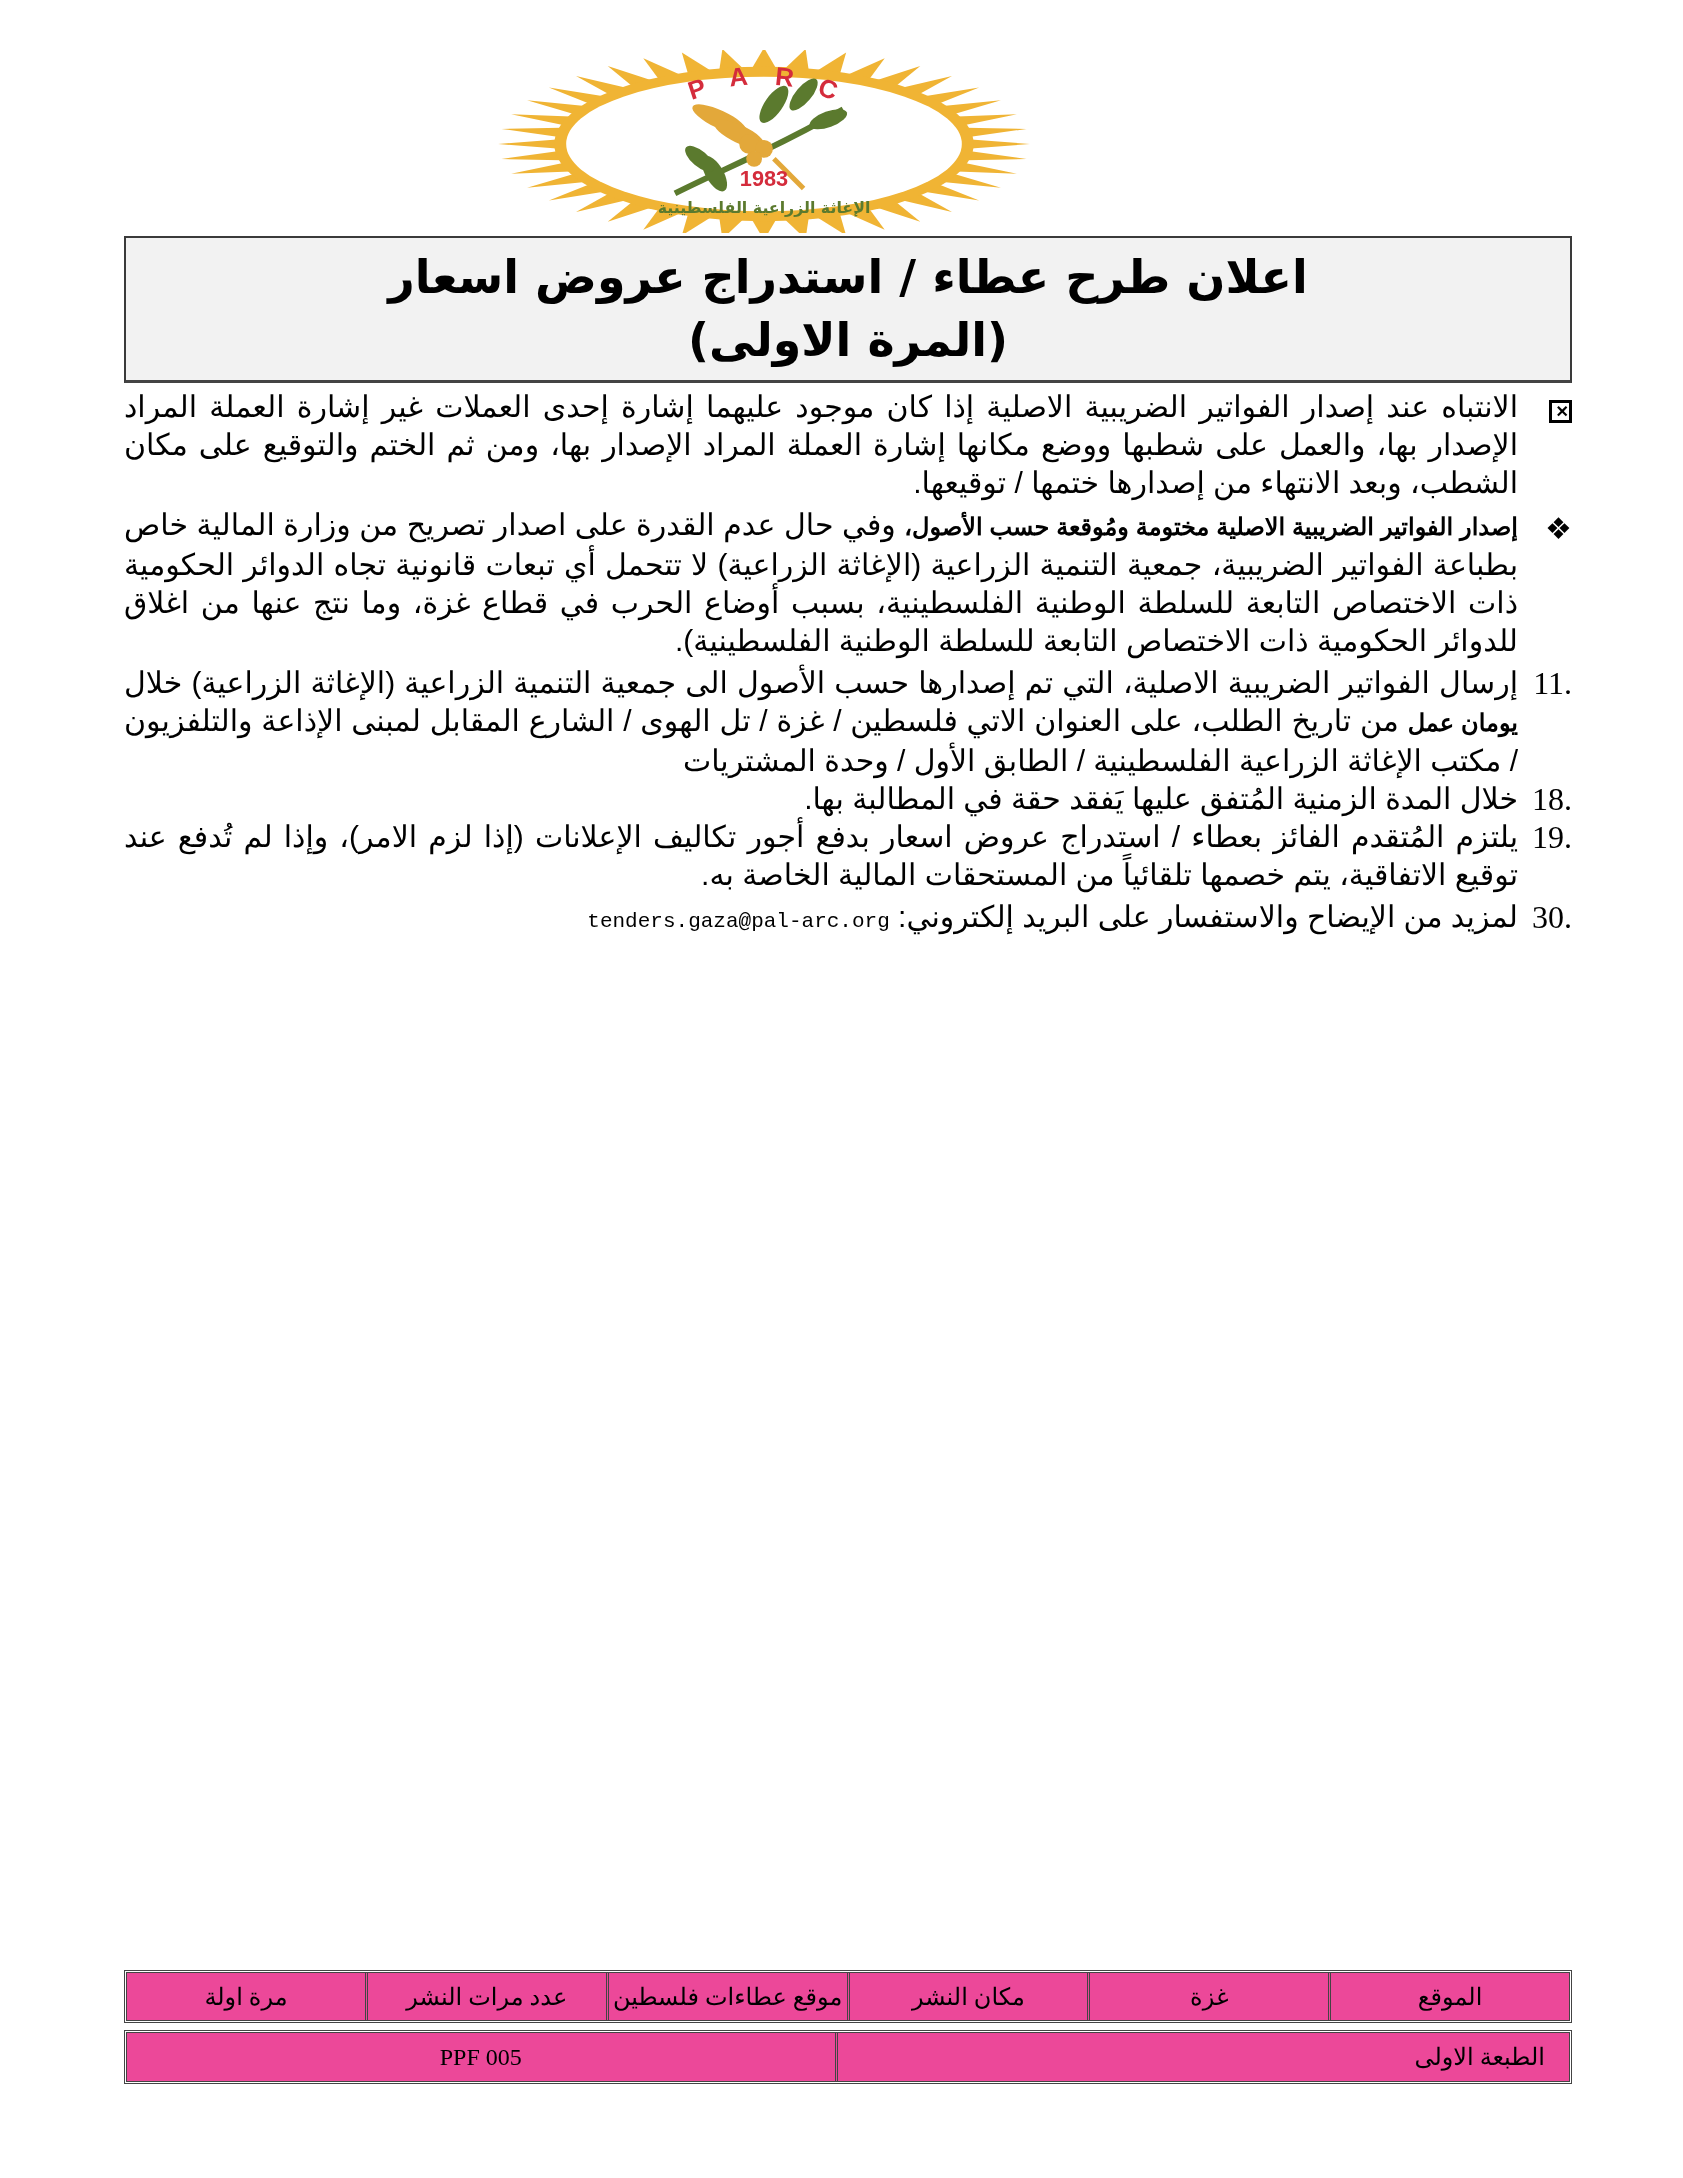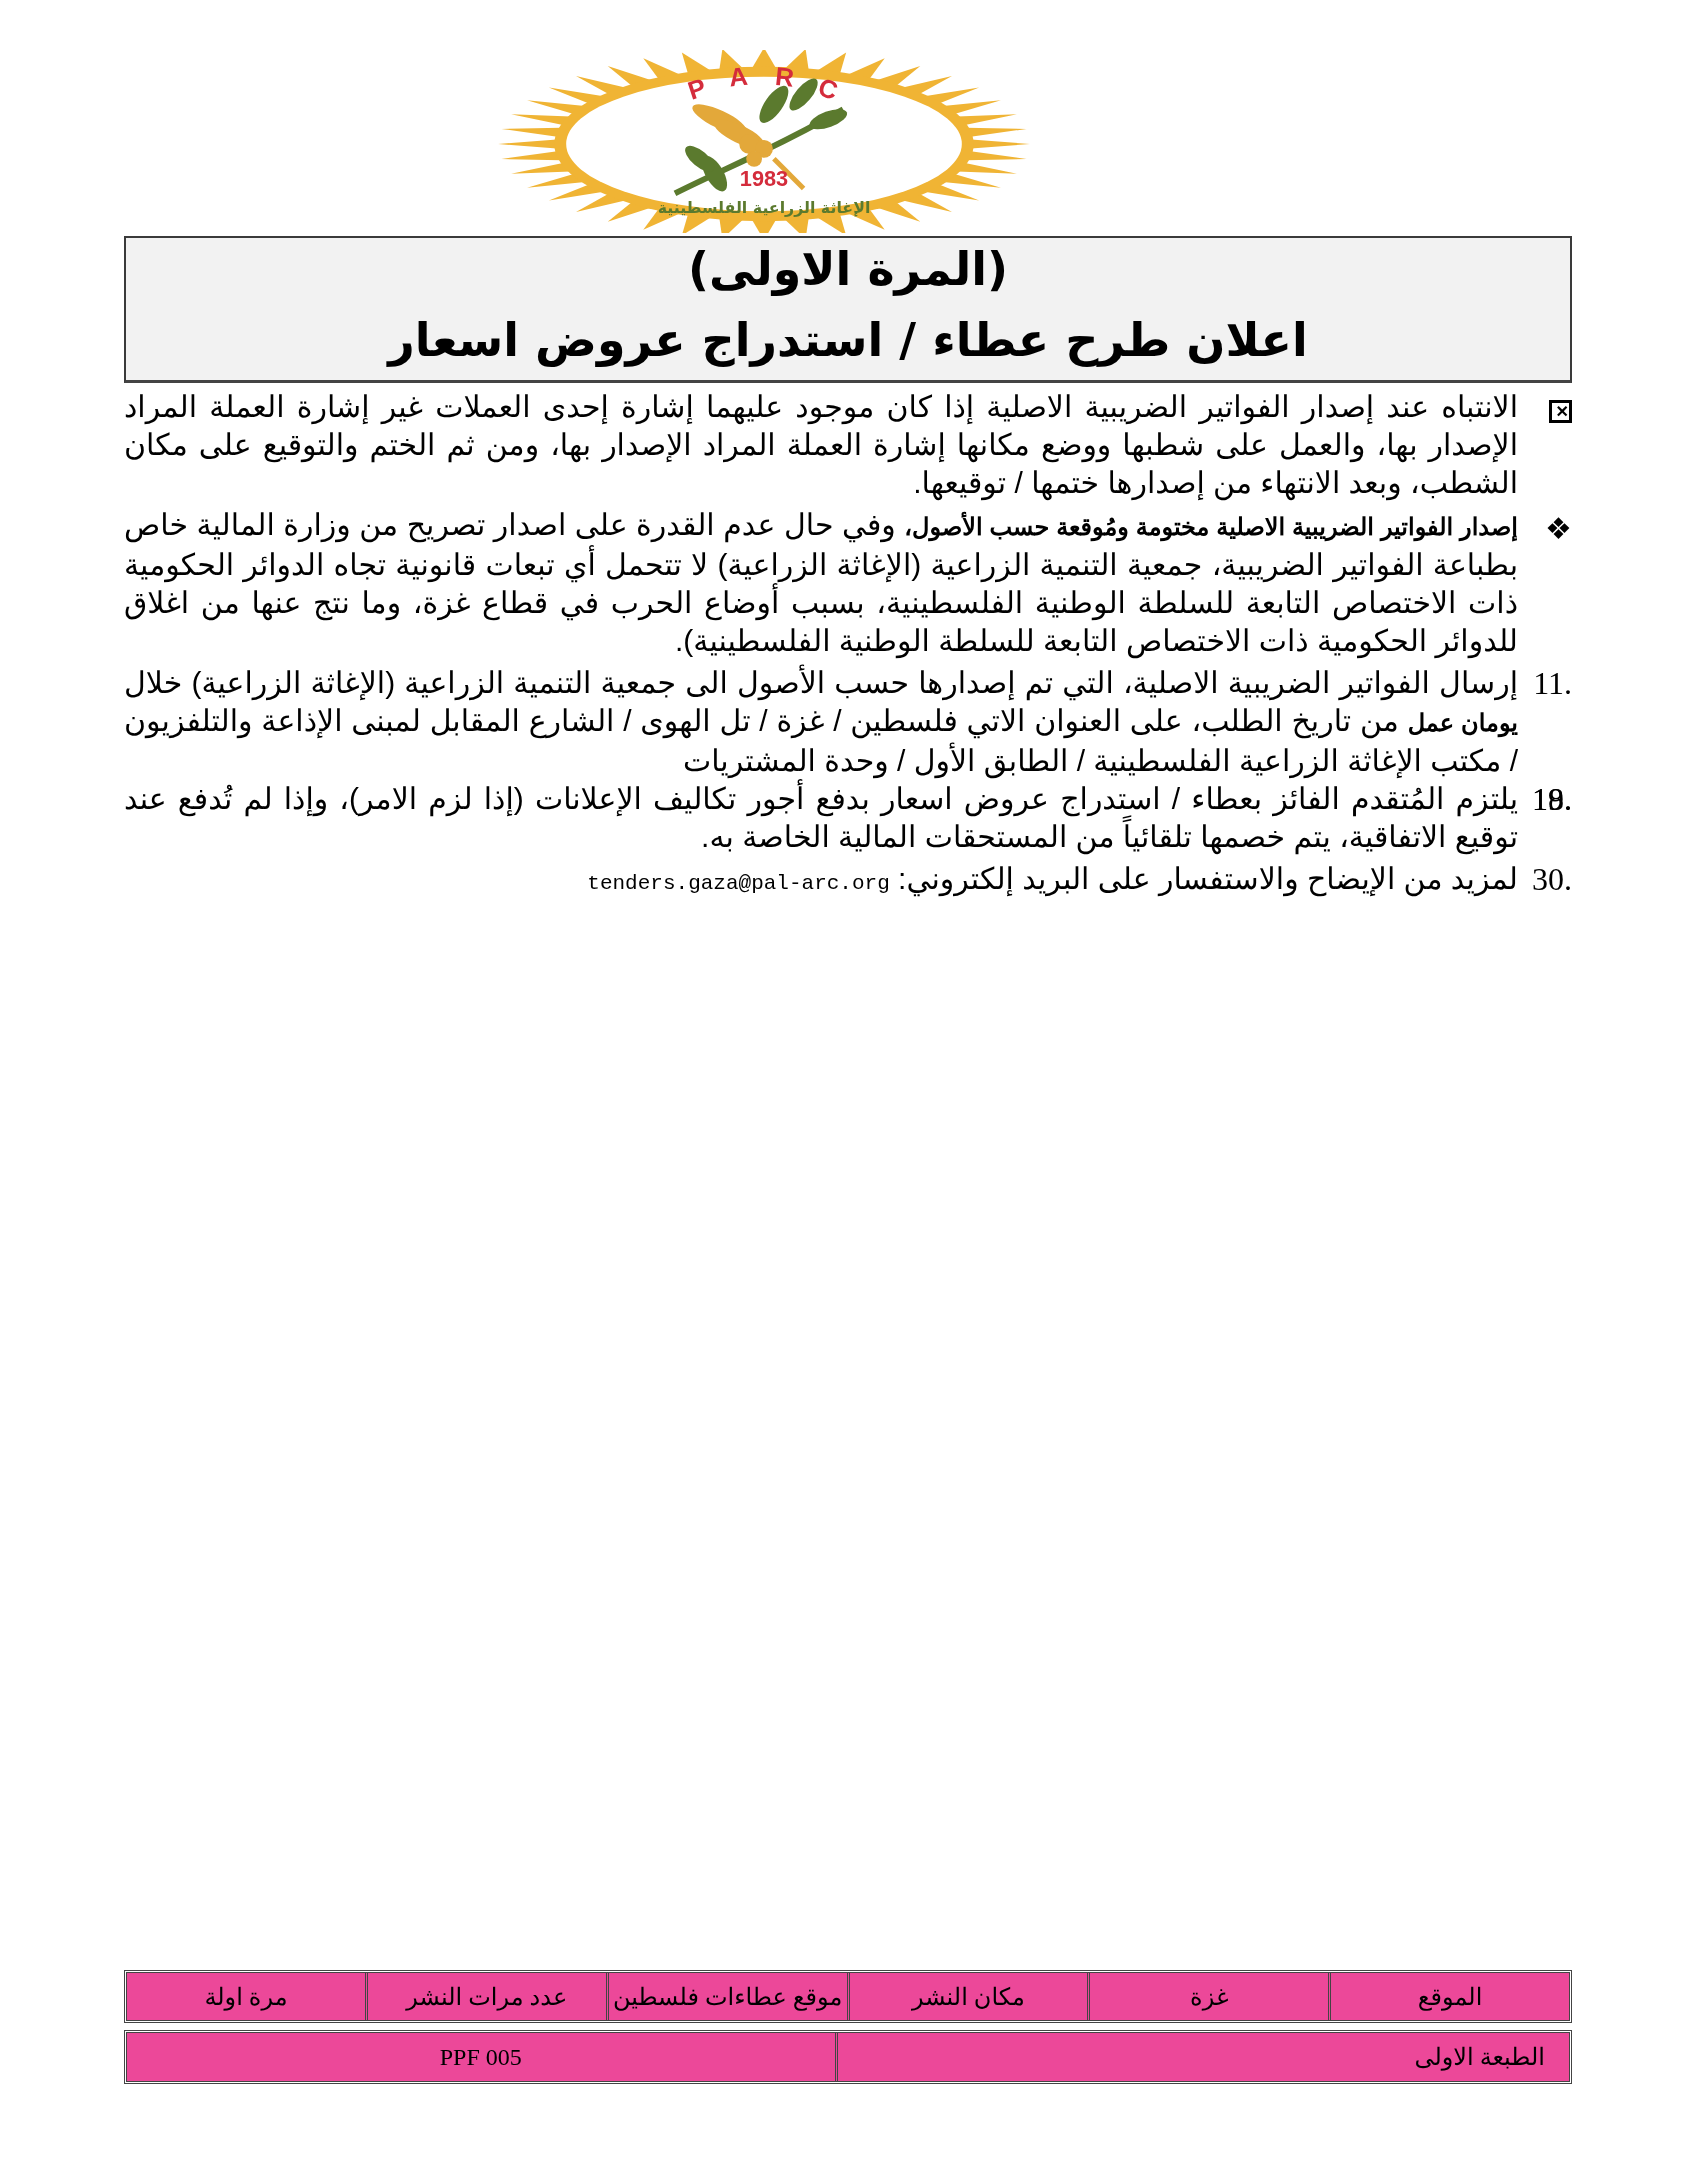--- a/index.html
+++ b/index.html
@@ -107,42 +107,43 @@
         <text x="265" y="36" text-anchor="middle" fill="#d42c3c" font-family="Liberation Sans, sans-serif" font-weight="bold" font-size="26" transform="rotate(-6 265 36)">A</text>
         <text x="310" y="36" text-anchor="middle" fill="#d42c3c" font-family="Liberation Sans, sans-serif" font-weight="bold" font-size="26" transform="rotate(6 310 36)">R</text>
         <text x="352" y="48" text-anchor="middle" fill="#d42c3c" font-family="Liberation Sans, sans-serif" font-weight="bold" font-size="26" transform="rotate(18 352 48)">C</text>
       </g>
     <text x="290" y="137" text-anchor="middle" fill="#d42c3c" font-family="Liberation Sans, sans-serif" font-weight="bold" font-size="22">1983</text>
     <text x="290" y="165" text-anchor="middle" fill="#5b7a2e" font-family="DejaVu Sans, sans-serif" font-weight="bold" font-size="16" direction="rtl">الإغاثة الزراعية الفلسطينية</text>
   </svg>
 </div>
 
 <div class="title-box">
+  <div class="title-line l1">اعلان طرح عطاء / استدراج عروض اسعار</div>
   <div class="title-line">(المرة الاولى)</div>
-  <div class="title-line l1">اعلان طرح عطاء / استدراج عروض اسعار</div>
 </div>
 
 <div class="body-text">
   <div class="item">
     <span class="marker"><span class="checkbox-icon">✕</span></span>
     <span>الانتباه عند إصدار الفواتير الضريبية الاصلية إذا كان موجود عليهما إشارة إحدى العملات غير إشارة العملة المراد الإصدار بها، والعمل على شطبها ووضع مكانها إشارة العملة المراد الإصدار بها، ومن ثم الختم والتوقيع على مكان الشطب، وبعد الانتهاء من إصدارها ختمها / توقيعها.</span>
   </div>
 
   <div class="item gap">
     <span class="marker"><span class="diamond-icon">❖</span></span>
     <span class="b">إصدار الفواتير الضريبية الاصلية مختومة ومُوقعة حسب الأصول،</span><span> وفي حال عدم القدرة على اصدار تصريح من وزارة المالية خاص بطباعة الفواتير الضريبية، جمعية التنمية الزراعية (الإغاثة الزراعية) لا تتحمل أي تبعات قانونية تجاه الدوائر الحكومية ذات الاختصاص التابعة للسلطة الوطنية الفلسطينية، بسبب أوضاع الحرب في قطاع غزة، وما نتج عنها من اغلاق للدوائر الحكومية ذات الاختصاص التابعة للسلطة الوطنية الفلسطينية).</span>
   </div>
 
   <div class="item num gap">
     <span class="num-label">11.</span>
     <span>إرسال الفواتير الضريبية الاصلية، التي تم إصدارها حسب الأصول الى جمعية التنمية الزراعية (الإغاثة الزراعية) خلال </span><span class="b">يومان عمل</span><span> من تاريخ الطلب، على العنوان الاتي فلسطين / غزة / تل الهوى / الشارع المقابل لمبنى الإذاعة والتلفزيون / مكتب الإغاثة الزراعية الفلسطينية / الطابق الأول / وحدة المشتريات</span>
   </div>
 
   <div class="item num">
     <span class="num-label">18.</span>
+    <span>خلال المدة الزمنية المُتفق عليها يَفقد حقة في المطالبة بها.</span>
   </div>
 
   <div class="item num">
     <span class="num-label">19.</span>
     <span>يلتزم المُتقدم الفائز بعطاء / استدراج عروض اسعار بدفع أجور تكاليف الإعلانات (إذا لزم الامر)، وإذا لم تُدفع عند توقيع الاتفاقية، يتم خصمها تلقائياً من المستحقات المالية الخاصة به.</span>
   </div>
 
   <div class="item num gap">
     <span class="num-label">30.</span>
     <span>لمزيد من الإيضاح والاستفسار على البريد إلكتروني: </span><span class="email">tenders.gaza@pal-arc.org</span>

